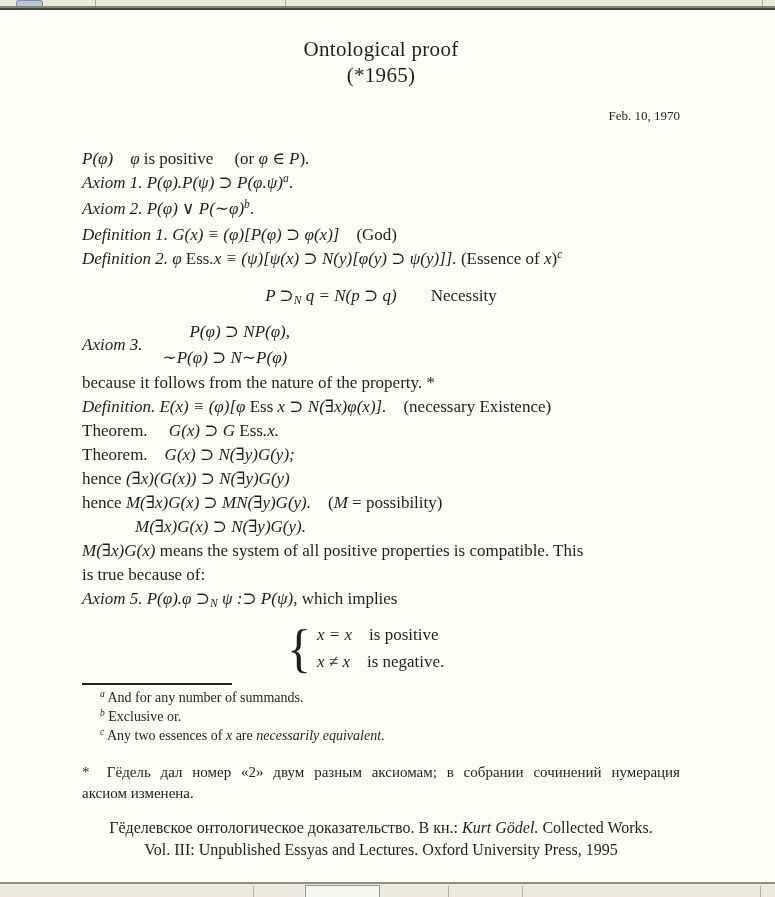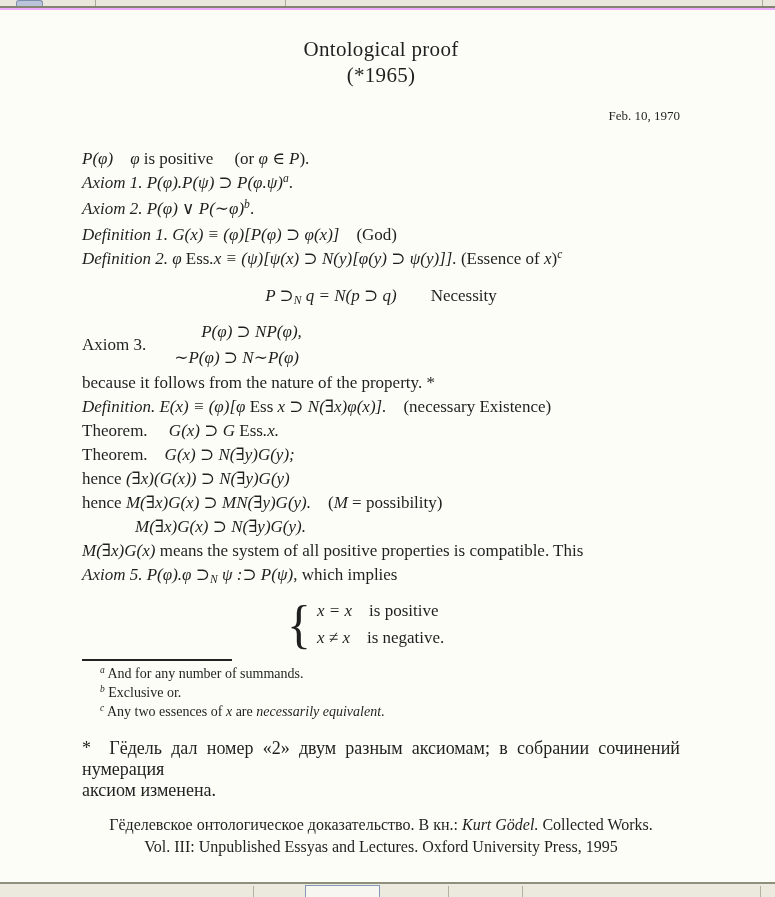--- a/index.html
+++ b/index.html
@@ -1,21 +1,21 @@
 <!DOCTYPE html>
 <html><head>
 <meta charset="utf-8">
 <style>
   * { margin: 0; padding: 0; box-sizing: border-box; }
   html, body { background: #ffffff; }
   .screen {
     position: relative;
     width: 775px; height: 897px;
     overflow: hidden;
-    background: #f0abfc;
+    background: #404040;
     font-family: "Liberation Serif", "DejaVu Serif", serif;
     color: #1f1f1f;
   }
   
   .top-chrome {
     position: absolute; top: 0; left: 0; right: 0; height: 8px;
     background: #eae7dc;
     border-bottom: 2px solid #83836f;
   }
   .top-chrome .frag-btn {
@@ -40,31 +40,31 @@
     padding: 0 95px 0 82px;
     background: #fdfdf8;
     font-size: 17px;
   }
   .doc-title { text-align: center; margin-top: 26px; font-size: 21px; line-height: 26px; letter-spacing: 0.3px; }
   .doc-date { text-align: right; margin-top: 17px; font-size: 13px; line-height: 22px; }
   .body-block { margin-top: 20px; }
   .bline { line-height: 24px; white-space: nowrap; }
   .centered-eq { text-align: center; margin: 10px 0 0 0; line-height: 26px; }
   .axiom3 { display: flex; align-items: center; margin-top: 8px; }
-  .axiom3 .a3-label { line-height: 26px; margin-right: 28px; }
+  .axiom3 .a3-label { font-style: italic; line-height: 26px; margin-right: 20px; }
   .axiom3 .a3-col .bline { line-height: 26px; }
   .axiom3 .a3-col .a3-r1 { margin-left: 27px; }
   .indent-line { margin-left: 53px; }
   .cases { display: flex; align-items: center; margin: 8px 0 0 205px; }
   .cases .brace { font-size: 50px; font-weight: 300; line-height: 54px; transform: scaleY(1.05); margin-right: 6px; }
   .cases .case-col .bline { line-height: 27px; }
   .fn-rule { width: 150px; height: 2px; background: #222; margin-top: 8px; }
   .footnotes { margin-top: 4px; font-size: 14px; }
   .footnotes .bline { line-height: 18px; padding-left: 18px; }
-  .star-note { margin-top: 16px; font-size: 18px; }
+  .star-note { margin-top: 16px; font-size: 15px; }
   .star-note .bline { line-height: 21px; white-space: normal; }
   .star-note .just { text-align: justify; text-align-last: justify; }
   .citation { margin-top: 13px; font-size: 16px; text-align: center; }
   .citation .bline { line-height: 22px; }
   
   .seg-i { font-style: italic; }
   .seg-sup { font-style: italic; font-size: 0.68em; position: relative; top: -0.5em; }
   .seg-subi { font-style: italic; font-size: 0.68em; position: relative; top: 0.25em; }
 </style>
 </head>
@@ -106,20 +106,21 @@
       </div>
 
       <div class="bline"><span>because it follows from the nature of the property. *</span></div>
       <div class="bline"><span class="seg-i">Definition. </span><span class="seg-i">E(x) ≡ (φ)[φ </span><span>Ess</span><span class="seg-i"> x ⊃ N(∃x)φ(x)].</span><span> (necessary Existence)</span></div>
       <div class="bline"><span>Theorem.</span><span>  </span><span class="seg-i">G(x) ⊃ G </span><span>Ess</span><span class="seg-i">.x.</span></div>
       <div class="bline"><span>Theorem.</span><span>  </span><span class="seg-i">G(x) ⊃ N(∃y)G(y);</span></div>
       <div class="bline"><span>hence </span><span class="seg-i">(∃x)(G(x)) ⊃ N(∃y)G(y)</span></div>
       <div class="bline"><span>hence </span><span class="seg-i">M(∃x)G(x) ⊃ MN(∃y)G(y).</span><span> (</span><span class="seg-i">M</span><span> = possibility)</span></div>
       <div class="bline indent-line"><span class="seg-i">M(∃x)G(x) ⊃ N(∃y)G(y).</span></div>
       <div class="bline"><span class="seg-i">M(∃x)G(x)</span><span> means the system of all positive properties is compatible. This</span></div>
+      <div class="bline"><span>is true because of:</span></div>
       <div class="bline"><span class="seg-i">Axiom 5. </span><span class="seg-i">P(φ).φ ⊃</span><span class="seg-subi">N</span><span class="seg-i"> ψ :⊃ P(ψ)</span><span>, which implies</span></div>
 
       <div class="cases">
         <div class="brace">{</div>
         <div class="case-col">
           <div class="bline"><span class="seg-i">x = x</span><span> is positive</span></div>
           <div class="bline"><span class="seg-i">x ≠ x</span><span> is negative.</span></div>
         </div>
       </div>
 

